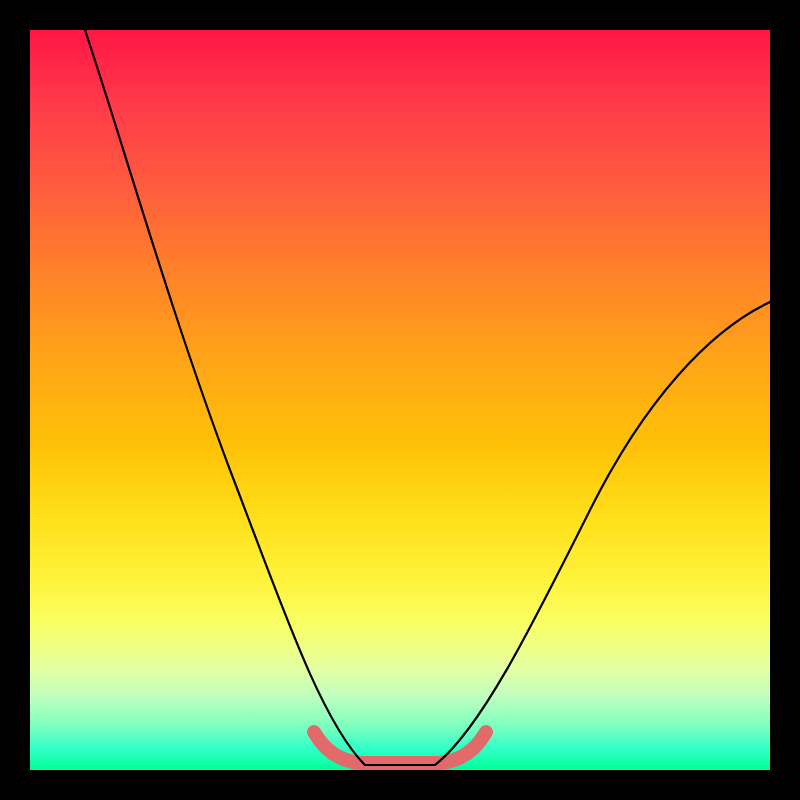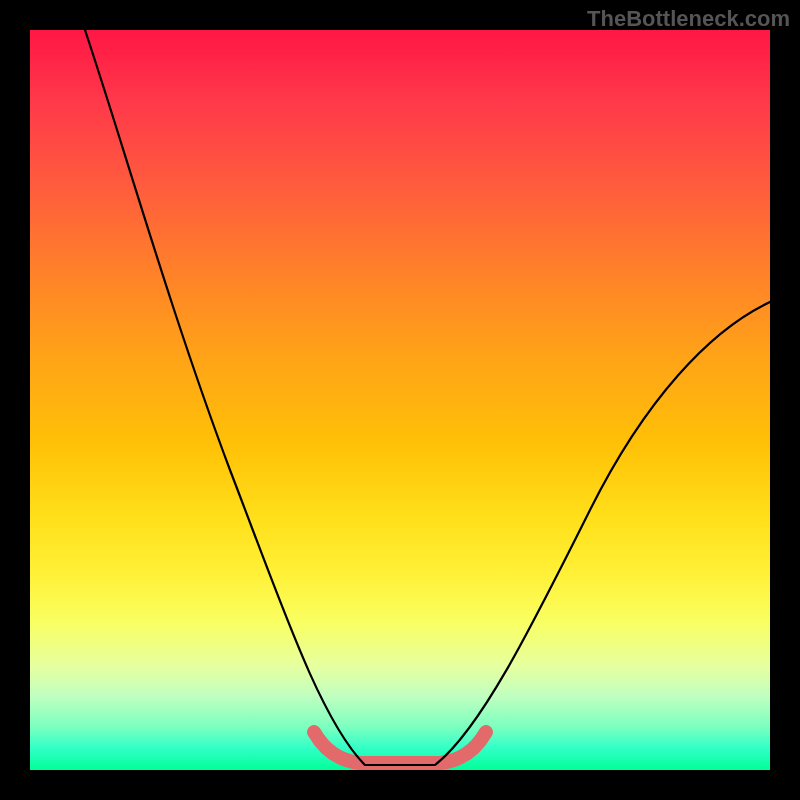--- a/index.html
+++ b/index.html
@@ -70,21 +70,20 @@
     stroke-width: 14;
     stroke-linecap: round;
     stroke-linejoin: round;
   }
 </style>
 </head>
 <body>
 
 <div class="frame">
 
-  <div class="watermark">TheBottleneck.com</div>
 
   <div class="plot-area">
 
     <svg class="curve-svg" viewBox="0 0 740 740" preserveAspectRatio="none">
 
       <path class="curve-mark" d="M 284 702
                Q 300 730 330 733
                L 410 733
                Q 440 730 456 702"></path>
 

